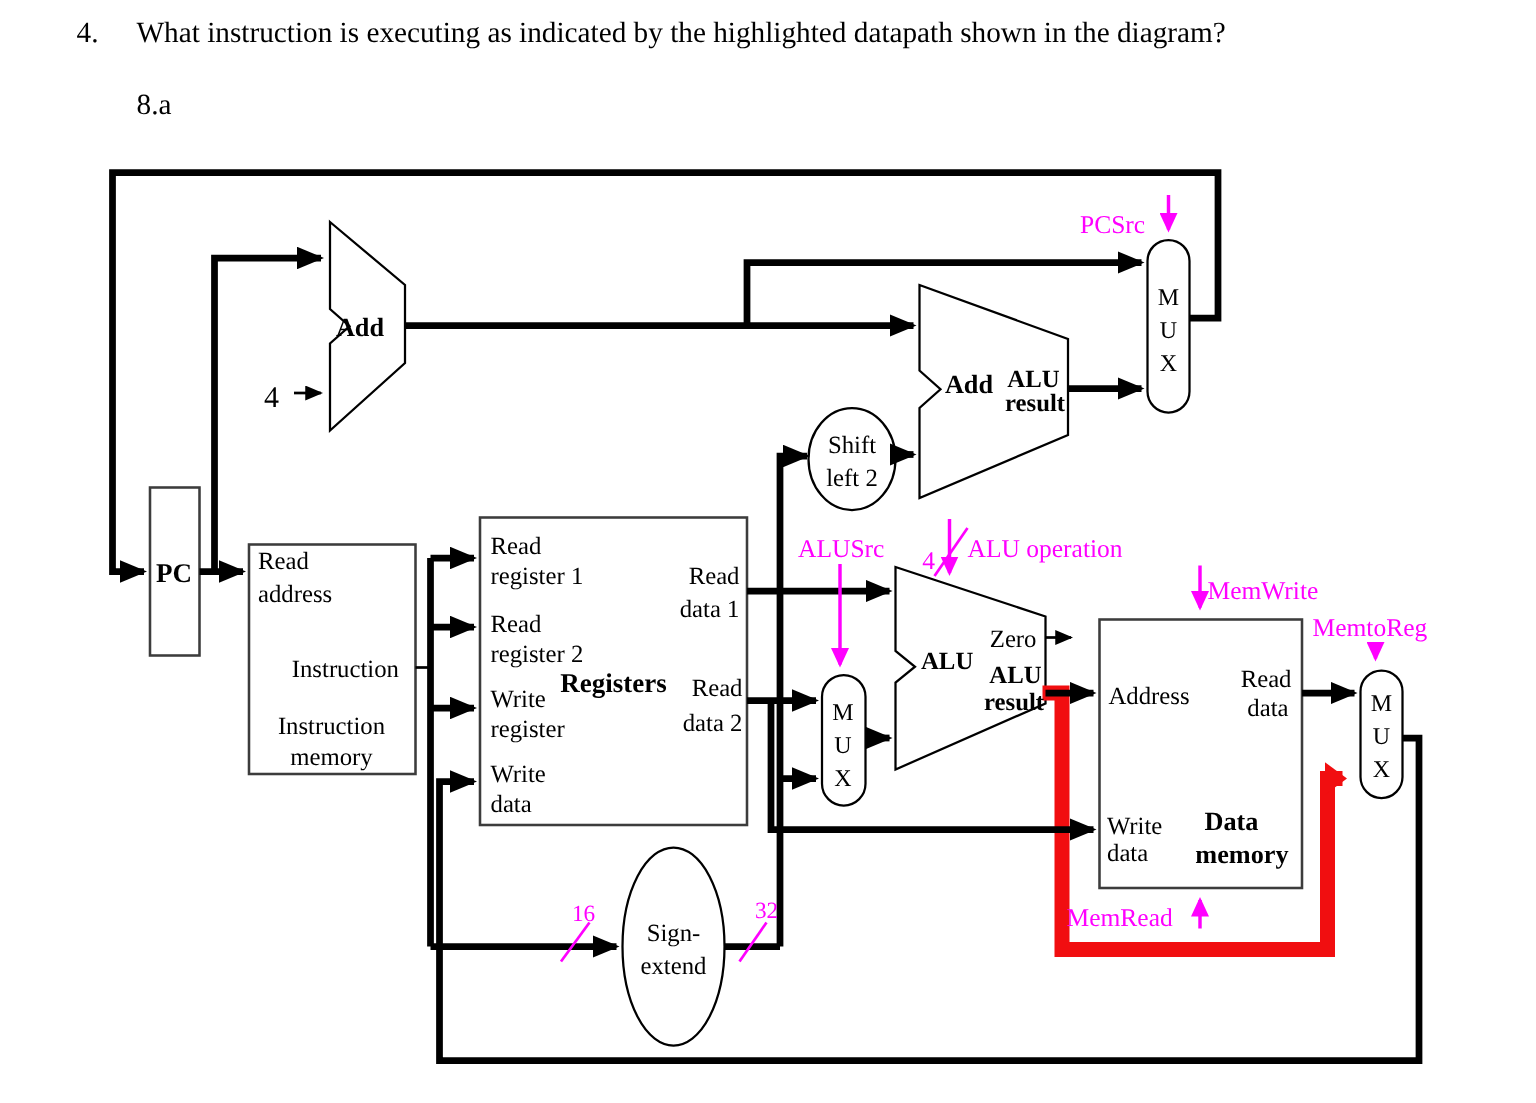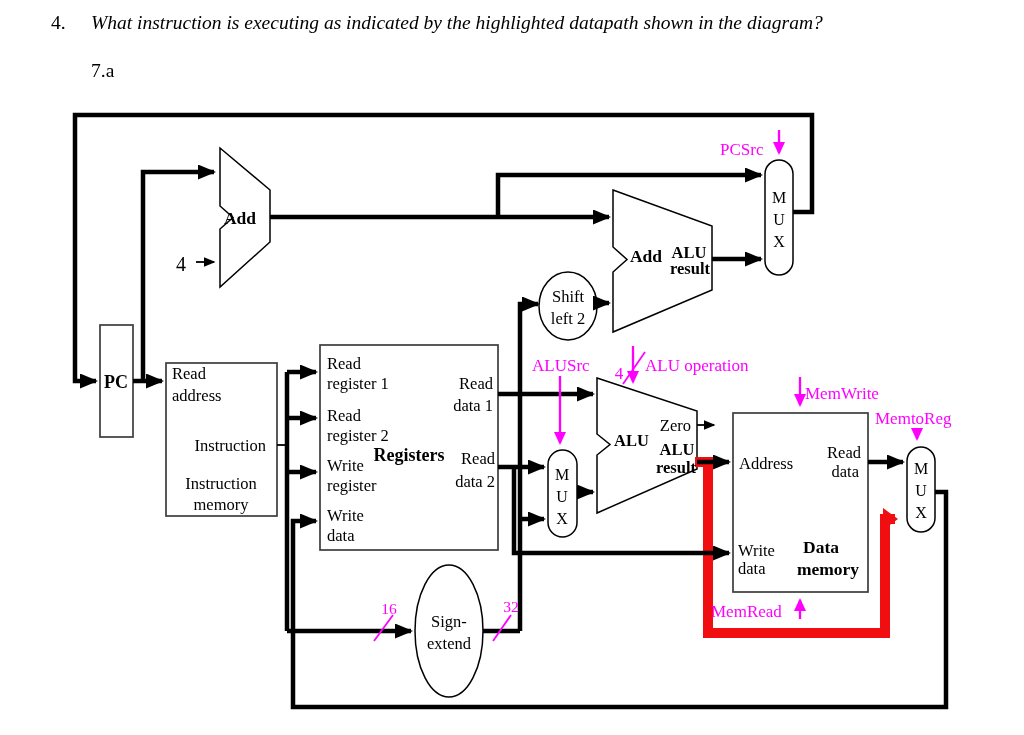--- a/index.html
+++ b/index.html
@@ -23,22 +23,22 @@
   .unit{fill:#fff;stroke:#000;stroke-width:1.5;}
   .wire{stroke:#000;stroke-width:4.5;fill:none;}
   .wire-thin{stroke:#000;stroke-width:1.8;fill:none;}
   .ctrl{stroke:#ff00ff;stroke-width:2.3;fill:none;}
   .ctrl-slash{stroke:#ff00ff;stroke-width:1.8;fill:none;}
 </style>
 </head>
 <body>
 
 <div class="abs qfont" style="left:51px;top:11px;">4.</div>
-<div class="abs qfont" style="left:91px;top:11px;font-style:italic;">What instruction is executing as indicated by the highlighted datapath shown in the diagram?</div>
-<div class="abs qfont" style="left:91px;top:59px;">7.a</div>
+<div class="abs qfont" style="left:91px;top:11px;">What instruction is executing as indicated by the highlighted datapath shown in the diagram?</div>
+<div class="abs qfont" style="left:91px;top:59px;">8.a</div>
 
 <svg width="1024" height="735" viewBox="0 0 1024 735">
   <defs>
     <marker id="ab" markerUnits="userSpaceOnUse" markerWidth="18" markerHeight="15" refX="16" refY="7.5" orient="auto">
       <path d="M0,0 L18,7.5 L0,15 Z" fill="#000"></path>
     </marker>
     <marker id="at" markerUnits="userSpaceOnUse" markerWidth="12" markerHeight="10" refX="10.5" refY="5" orient="auto">
       <path d="M0,0 L12,5 L0,10 Z" fill="#000"></path>
     </marker>
     <marker id="am" markerUnits="userSpaceOnUse" markerWidth="13" markerHeight="12" refX="11" refY="6" orient="auto">

